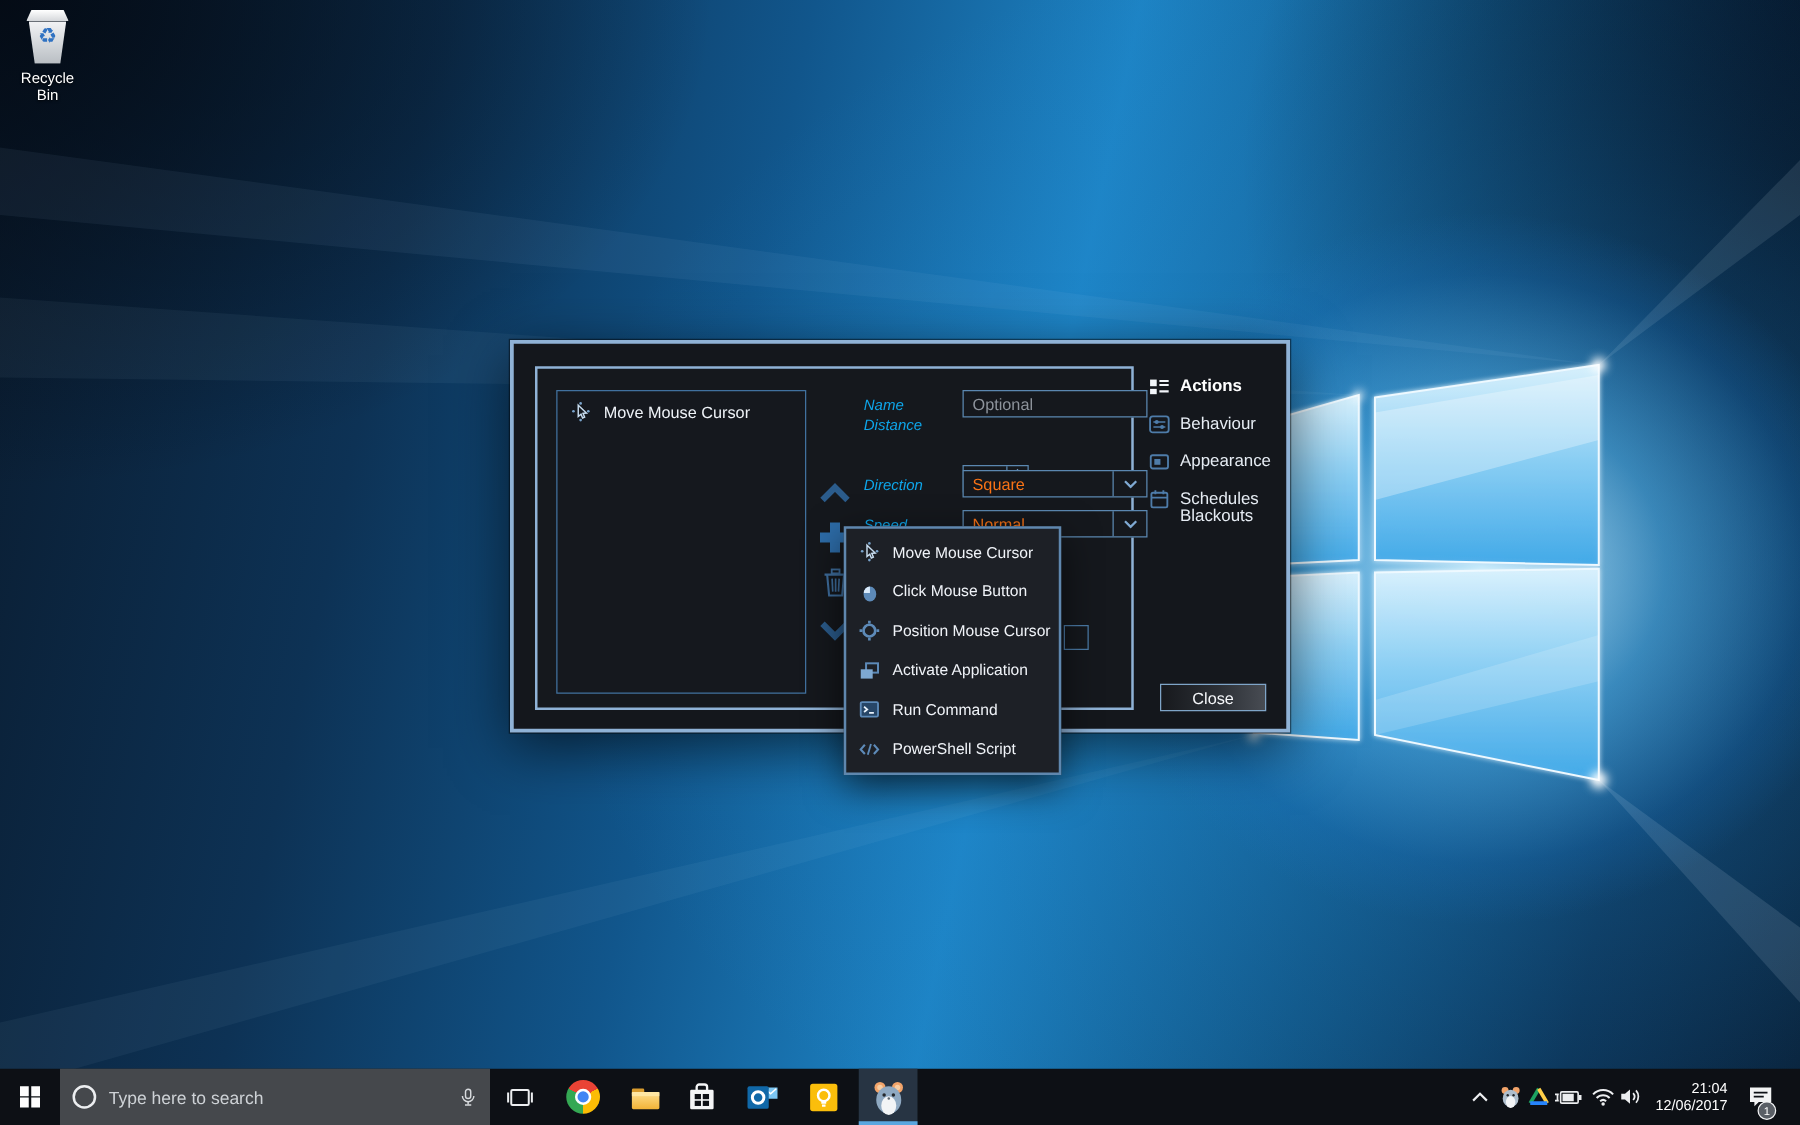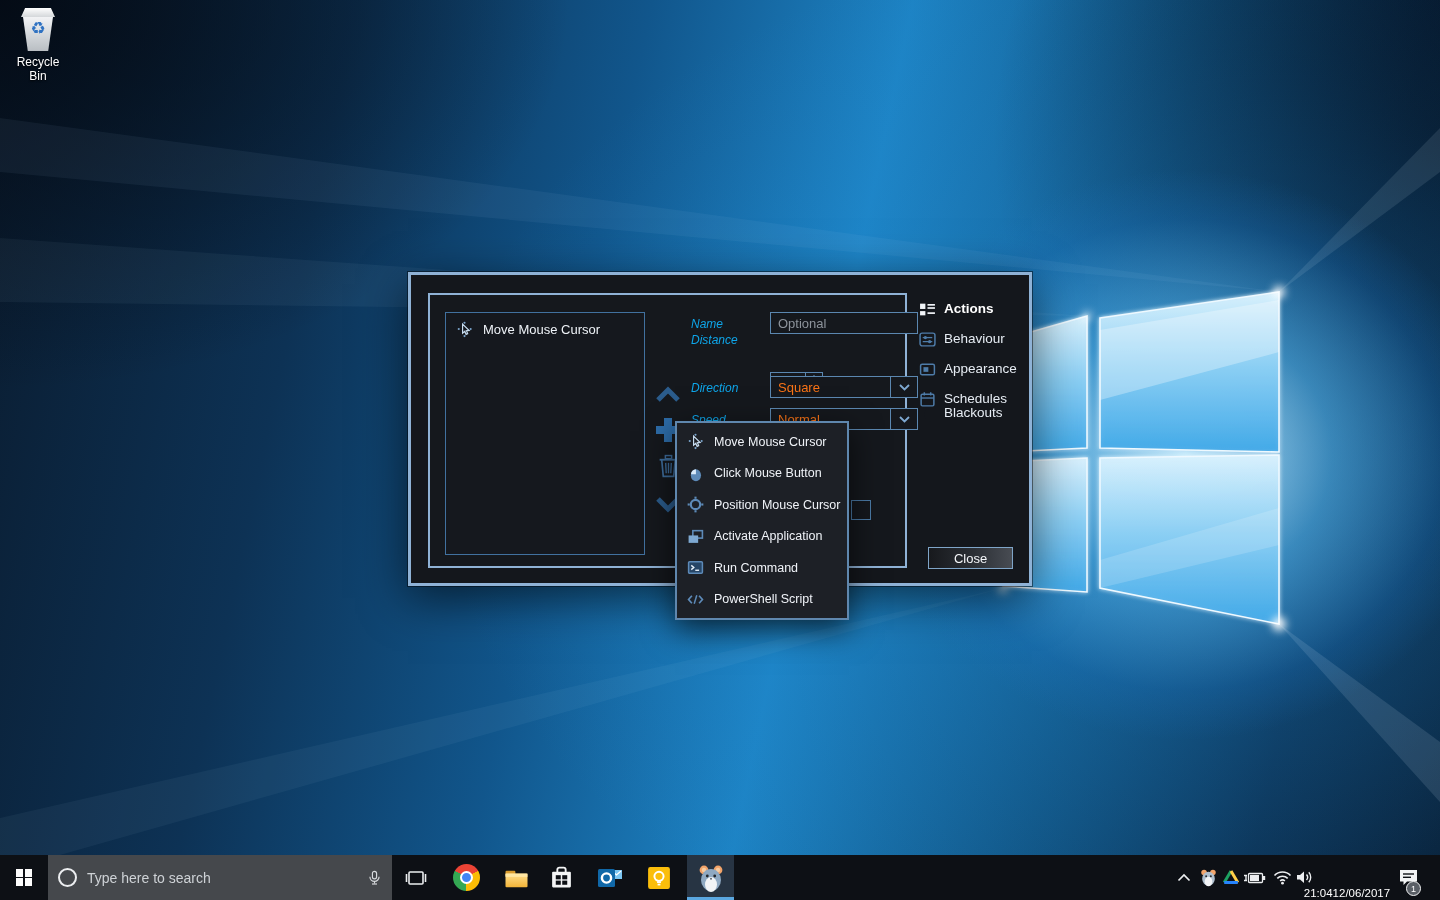--- a/index.html
+++ b/index.html
@@ -84,21 +84,21 @@
   .search-text { color:#ced2d6; font-size:14px; flex:1; }
   .taskview { left:394px; width:44px; }
   .icon-slot { width:46px; }
   .chrome-ball { width:27px; height:27px; border-radius:50%;
     background:conic-gradient(from 60deg, #fbbc05 0 120deg, #34a853 0 240deg, #ea4335 0 360deg); position:relative; }
   .chrome-ball::after { content:""; position:absolute; left:7px; top:7px; width:13px; height:13px;
     border-radius:50%; background:#4285f4; border:2.2px solid #fff; box-sizing:border-box; }
   .mm-tile { left:687px; width:47px; background:#273443; }
   .mm-underline { position:absolute; left:687px; top:897px; width:47px; height:3px; background:#5aa7e0; z-index:31; }
   .tray-item { width:24px; }
-  .clock { position:absolute; left:1312px; top:0; width:70px; height:45px; display:flex; flex-direction:row;
+  .clock { position:absolute; left:1312px; top:0; width:70px; height:45px; display:flex; flex-direction:column;
     align-items:flex-end; justify-content:center; color:#fff; font-size:11.5px; line-height:14px; cursor:default; }
   .badge { position:absolute; left:1406px; top:881px; width:15px; height:15px; border-radius:50%;
     background:#5a5f66; border:1.4px solid #f2f3f4; color:#fff; font-size:9px; display:flex;
     align-items:center; justify-content:center; z-index:32; }
 </style>
 </head>
 <body>
 
 <div class="desktop">
 

